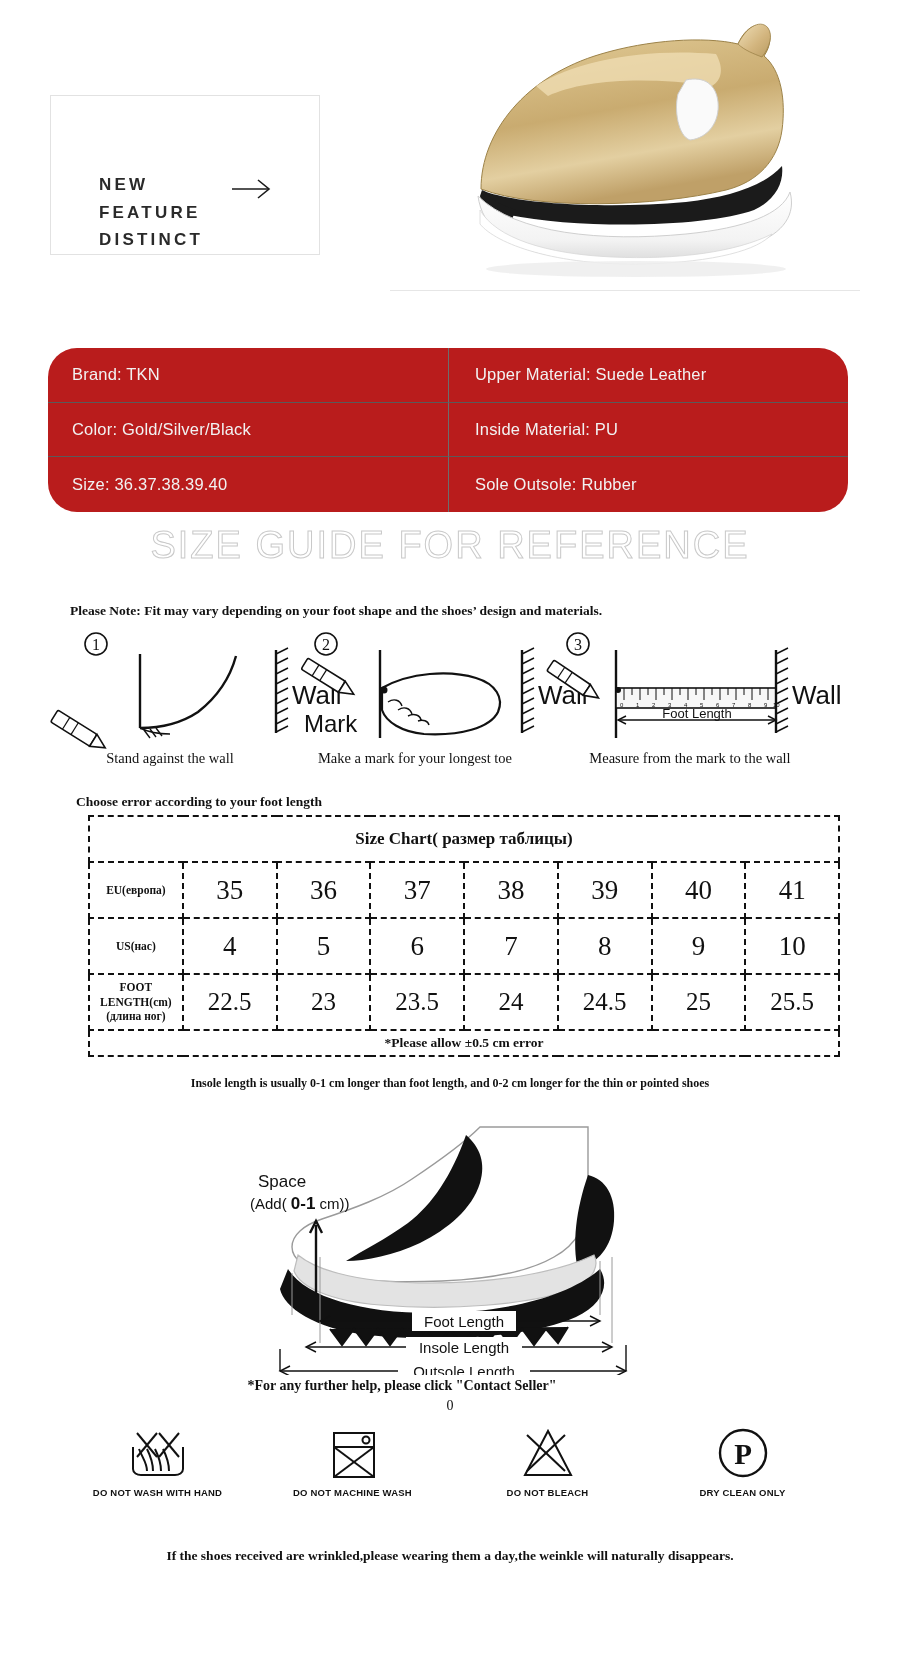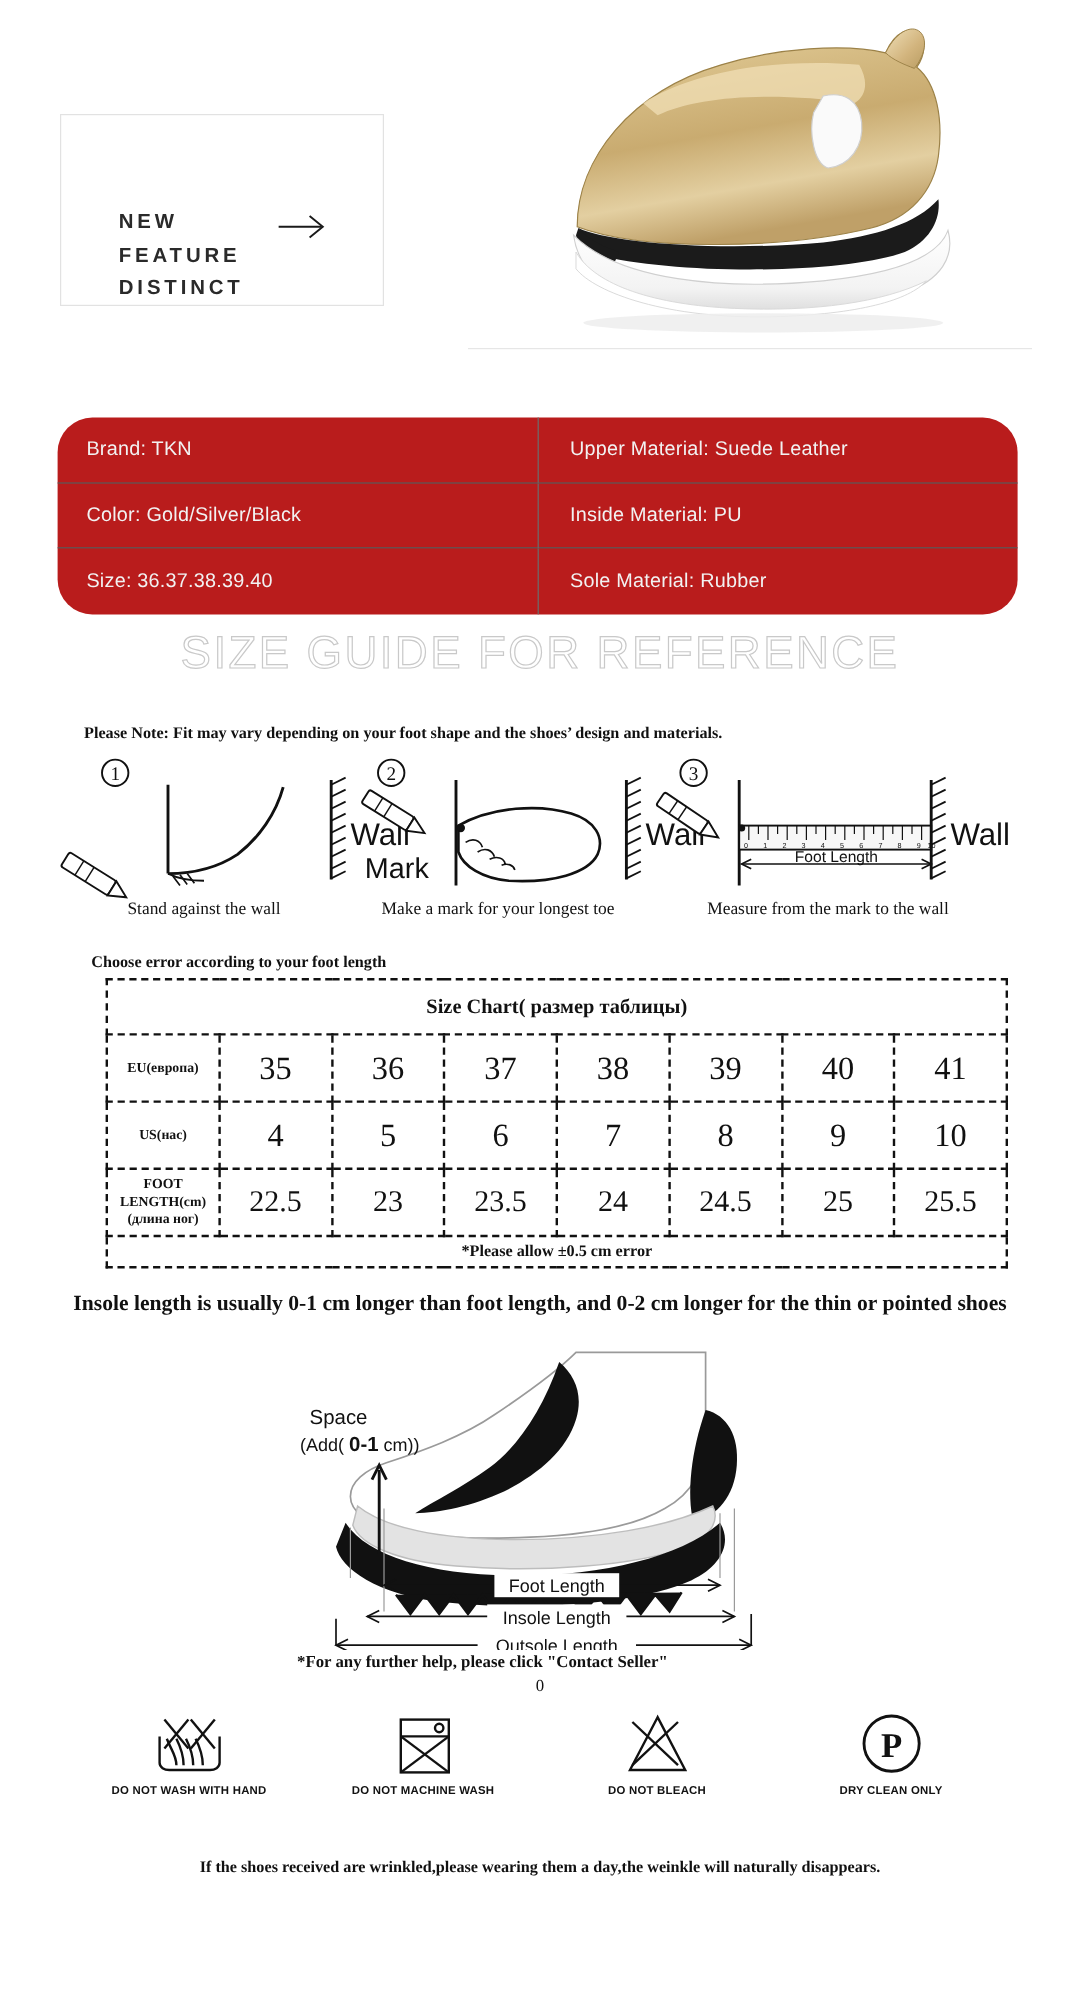--- a/index.html
+++ b/index.html
@@ -110,21 +110,21 @@
     line-height: 1.25; padding: 3px 2px;
   }
   .st-val { font-size: 27px; height: 56px; font-family: "Liberation Sans", sans-serif; }
   .st-val.small { font-size: 25px; }
   .st-err { height: 26px; font-size: 13.5px; font-weight: bold; }
 
   .insole-note {
     position: absolute; left: 0; top: 1076px; width: 900px;
     text-align: center;
     font-family: "Liberation Serif", serif;
-    font-weight: bold; font-size: 18px;
+    font-weight: bold; font-size: 12px;
   }
 
   
   .diagram { position: absolute; left: 180px; top: 1105px; width: 560px; height: 270px; }
 
   .contact {
     position: absolute; left: 0; top: 1378px; width: 804px;
     text-align: center;
     font-family: "Liberation Serif", serif;
     font-weight: bold; font-size: 14px;
@@ -214,21 +214,21 @@
 
   <div class="hero-rule"></div>
 </div>
 
 <div class="spec">
   <div class="spec-cell bdr">Brand: TKN</div>
   <div class="spec-cell right bdr-r">Upper  Material:  Suede  Leather</div>
   <div class="spec-cell bdr">Color: Gold/Silver/Black</div>
   <div class="spec-cell right bdr-r">Inside  Material:  PU</div>
   <div class="spec-cell">Size:  36.37.38.39.40</div>
-  <div class="spec-cell right">Sole  Material:  Rubber</div>
+  <div class="spec-cell right">Sole  Outsole:  Rubber</div>
 </div>
 
 <div class="guide-title">SIZE GUIDE FOR REFERENCE</div>
 <div class="note">Please Note:  Fit may vary depending on your foot shape and the shoes’ design and materials.</div>
 
 <svg class="steps" viewBox="0 0 840 145">
   <g stroke="#111" fill="none" stroke-width="2">
 
     <g>
       <circle cx="66" cy="16" r="11" stroke-width="1.6"></circle>

